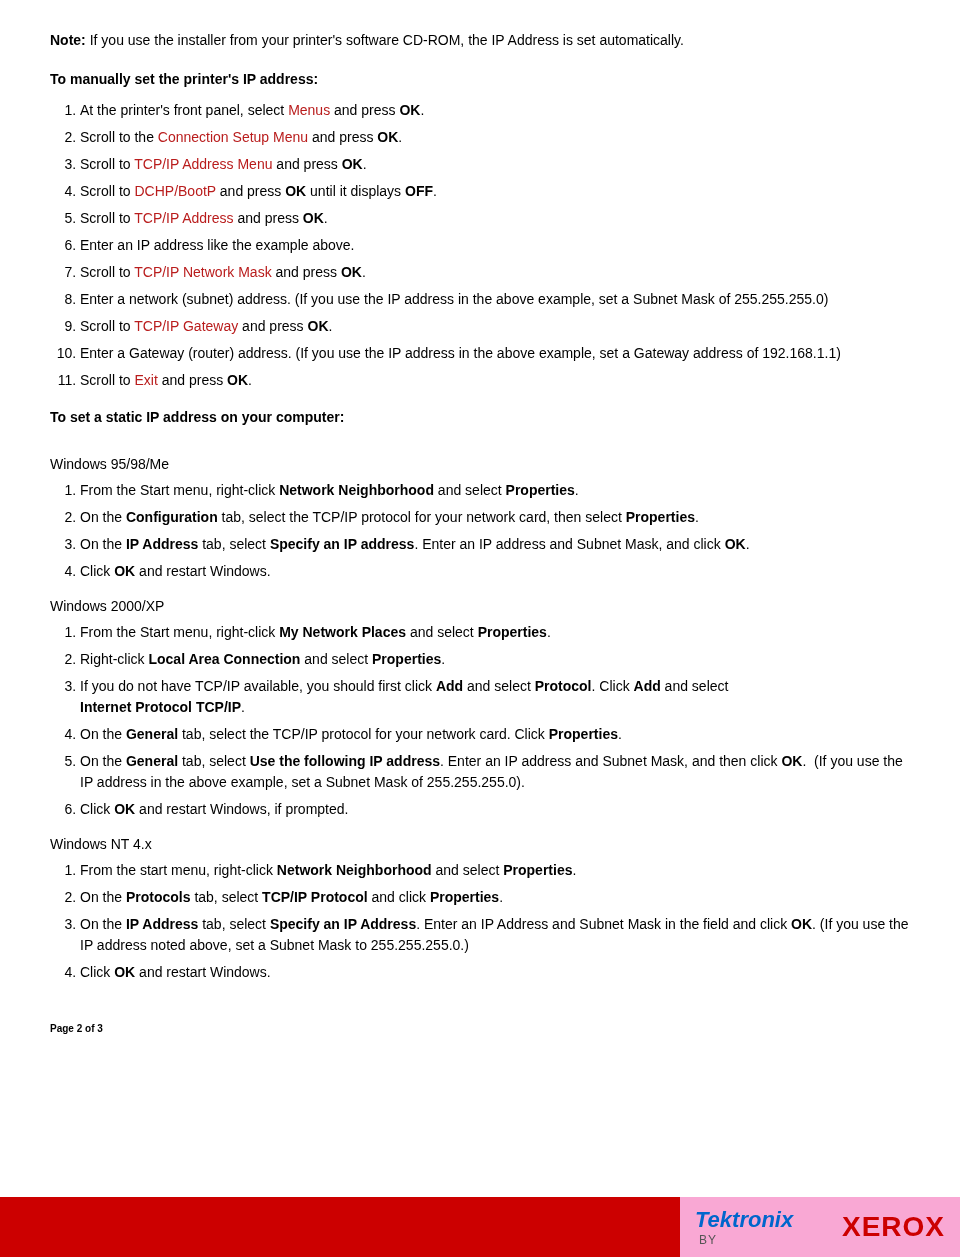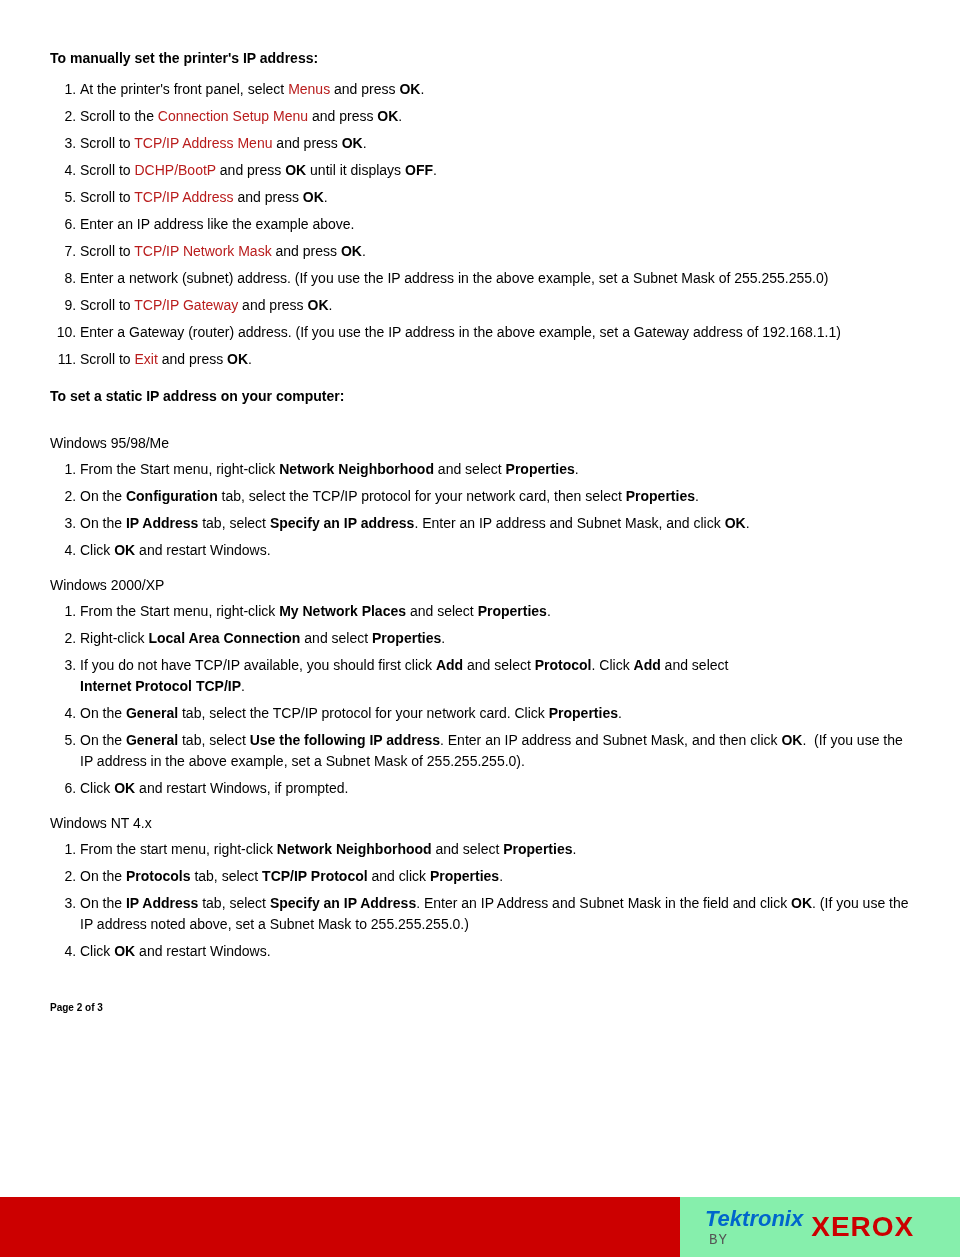--- a/index.html
+++ b/index.html
@@ -53,27 +53,27 @@
       height: 60px;
       display: flex;
       align-items: center;
     }
     .footer-red-bar {
       background: #cc0000;
       width: 680px;
       height: 100%;
     }
     .footer-logo-area {
-      background: #86efac;
+      background: #f9a8d4;
       width: 280px;
       height: 100%;
       display: flex;
       align-items: center;
-      justify-content: flex-start;
-      padding: 8px 25px;
+      justify-content: space-between;
+      padding: 8px 15px;
     }
     .logo-tektronix {
       font-size: 22px;
       font-weight: bold;
       color: #0066cc;
       font-style: italic;
     }
     .logo-xerox {
       font-size: 28px;
       font-weight: bold;
@@ -84,20 +84,23 @@
       margin-top: 30px;
       font-weight: bold;
       font-size: 10px;
     }
   </style>
 </head>
 <body>
 
 <div class="page-content">
 
+  <p class="note-line">
+    <span class="note-bold">Note:</span><span> If you use the installer from your printer's software CD-ROM, the IP Address is set automatically.</span>
+  </p>
 
   <p class="section-title">To manually set the printer's IP address:</p>
 
   <ol>
 
     <li>
       At the printer's front panel, select <span class="link-text">Menus</span> and press <strong>OK</strong>.
     </li>
 
     <li>
@@ -200,17 +203,17 @@
 
   <p class="page-number" style="margin-top:40px;">Page 2 of 3</p>
 
 </div>
 
 <div class="page-footer">
   <div class="footer-red-bar"></div>
   <div class="footer-logo-area">
     <div style="display:flex; flex-direction:column; align-items:flex-start; margin-right:8px;">
       <span class="logo-tektronix">Tektronix</span>
-      <span style="font-size:14px; color:#555; letter-spacing:1px; margin-left:4px;font-family:Liberation Mono, monospace;">BY</span>
+      <span style="font-size:12px; color:#555; letter-spacing:1px; margin-left:4px;">BY</span>
     </div>
     <span class="logo-xerox">XEROX</span>
   </div>
 </div>
 
 </body></html>

